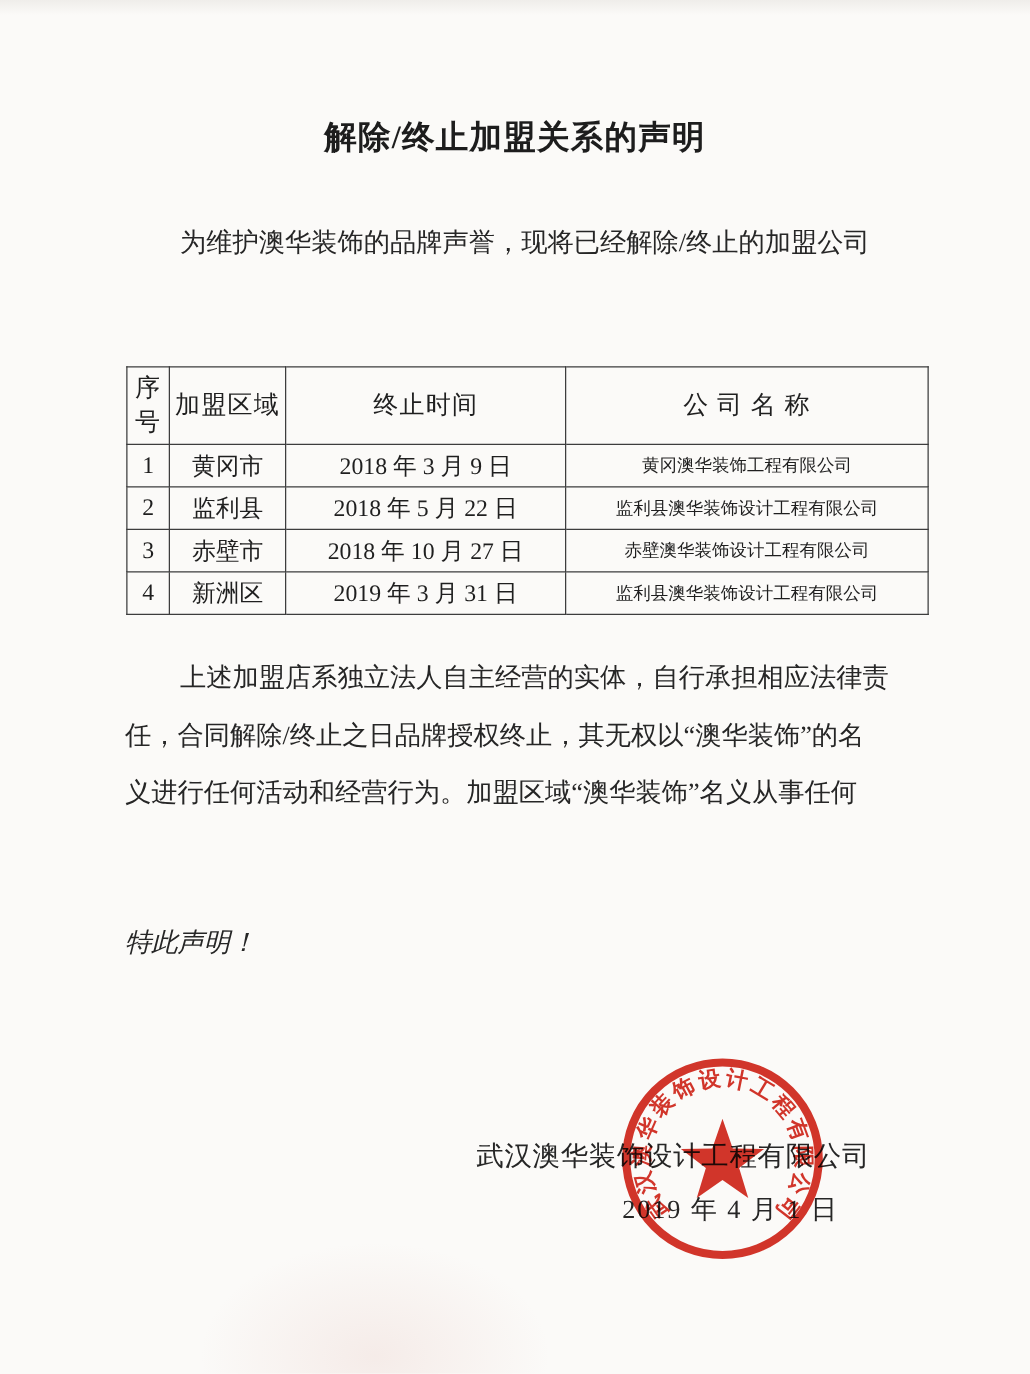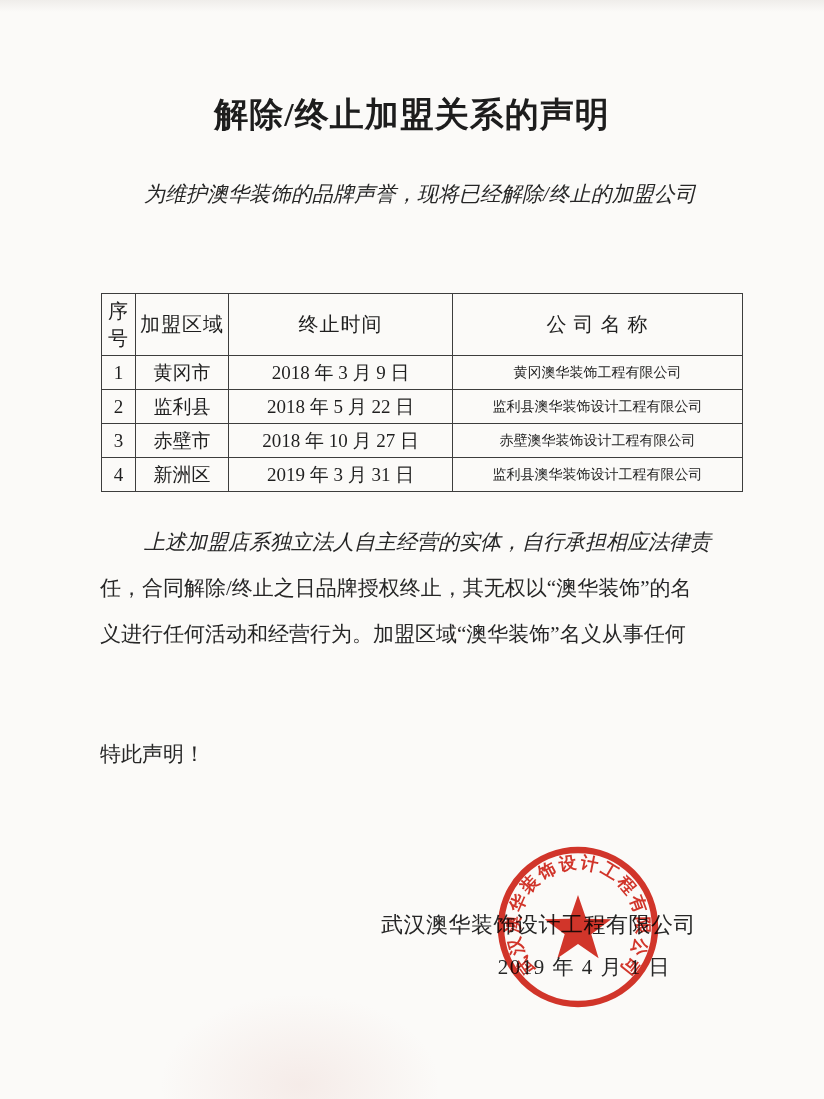--- a/index.html
+++ b/index.html
@@ -13,42 +13,42 @@
   .page {
     position: relative; width: 824px; height: 1099px; overflow: hidden;
     color: #262626;
     background:
       linear-gradient(180deg, #efedea 0px, rgba(251,250,248,0) 12px),
       radial-gradient(ellipse 200px 130px at 300px 1085px, rgba(214,160,150,0.16), rgba(214,160,150,0) 70%),
       #fbfaf8;
   }
   .title {
     position: absolute; top: 92px; left: 0; width: 100%; margin: 0;
-    text-align: center; font-size: 34px; font-weight: bold;
+    text-align: center; font-size: 26px; font-weight: bold;
     letter-spacing: 1px; color: #1d1d1d;
   }
   .para { position: absolute; left: 100px; width: 626px; font-size: 21px; line-height: 46px; }
   .intro { top: 171px; }
   .body-par { top: 519px; }
   .line { white-space: nowrap; }
-  .indent { text-indent: 44px; font-style: italic; }
+  .indent { text-indent: 44px; }
   .franchise-table {
     position: absolute; top: 293px; left: 101px; width: 641px;
     border-collapse: collapse; table-layout: fixed; color: #1f1f1f;
   }
   .franchise-table th, .franchise-table td {
     border: 1.6px solid #3d3d3d; text-align: center; vertical-align: middle; padding: 0;
     overflow: hidden;
   }
   .franchise-table thead tr { height: 62px; margin-top: 32px; }
   .franchise-table th { font-weight: normal; font-size: 20px; line-height: 1.35; letter-spacing: 1px; }
   .franchise-table tbody tr { height: 34px; }
   .franchise-table td { font-size: 19px; }
   .franchise-table td.company { font-size: 14px; }
-  .declaration { position: absolute; top: 731px; left: 100px; font-size: 21px; line-height: 46px; }
+  .declaration { position: absolute; top: 731px; left: 100px; font-size: 21px; line-height: 46px; font-style: italic; }
   .sig-company { position: absolute; top: 910px; right: 128px; font-size: 22px; letter-spacing: 0.5px; }
   .sig-date { position: absolute; top: 953px; right: 153px; font-size: 21px; letter-spacing: 1.5px; }
   .seal {
     position: absolute; left: 494px; top: 843px; width: 168px; height: 168px;
     mix-blend-mode: multiply; opacity: 0.93;
   }
   .seal-ring { fill: none; stroke: var(--seal-color); stroke-width: 6.5px; }
   .seal-star { fill: var(--seal-color); }
   .seal-text {
     font-size: 17.5px; font-weight: bold; letter-spacing: 2.5px;

